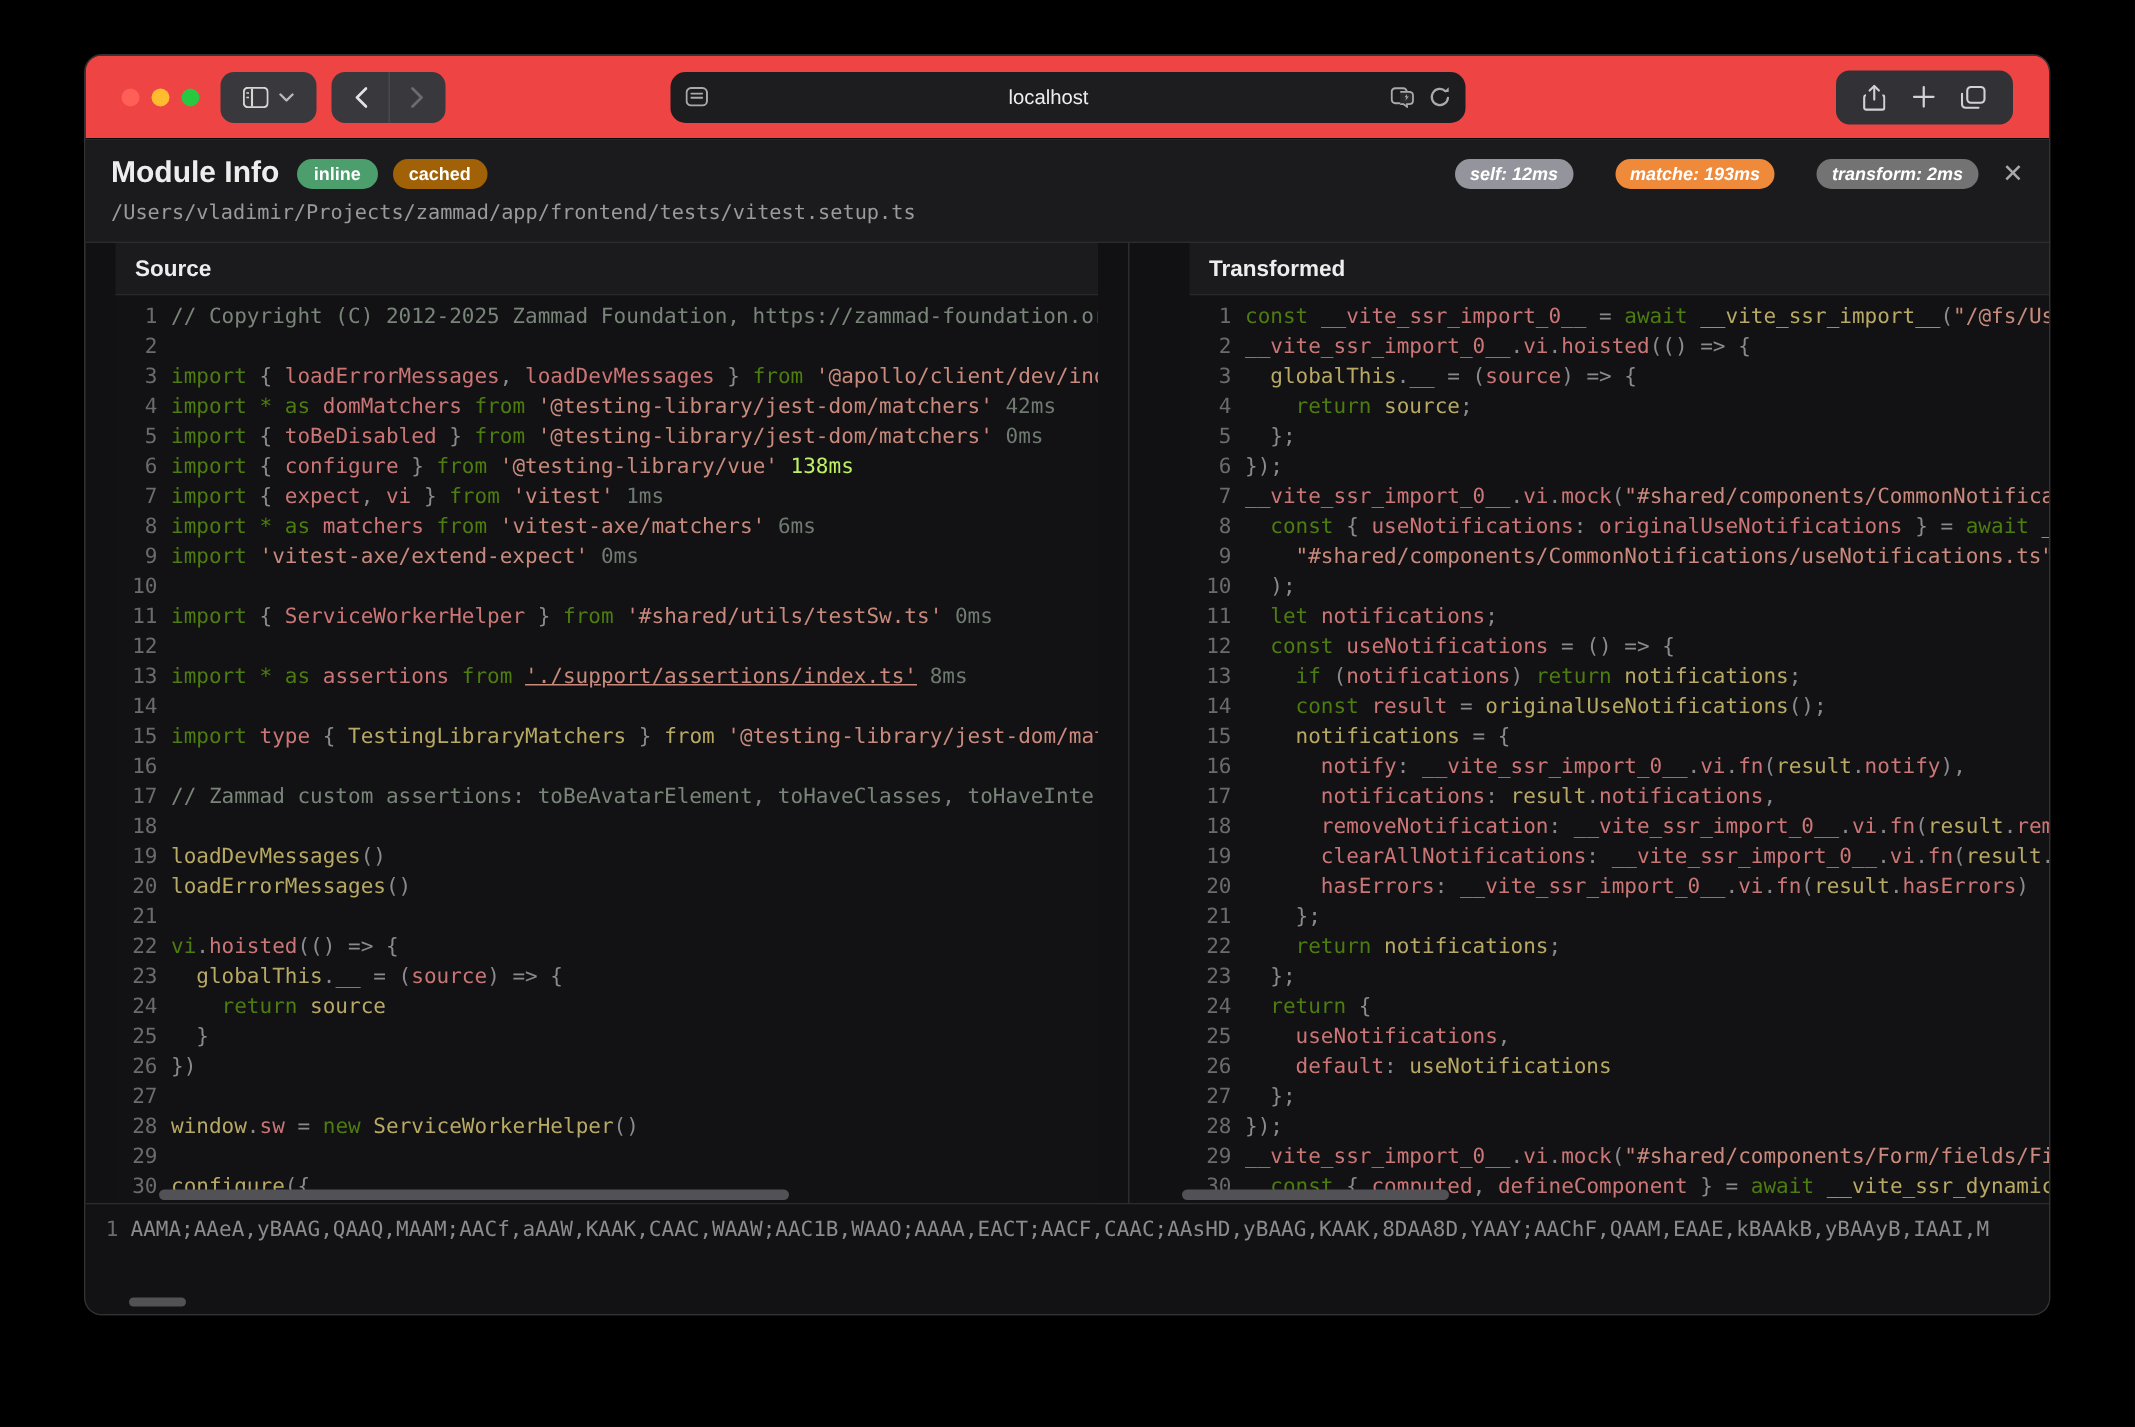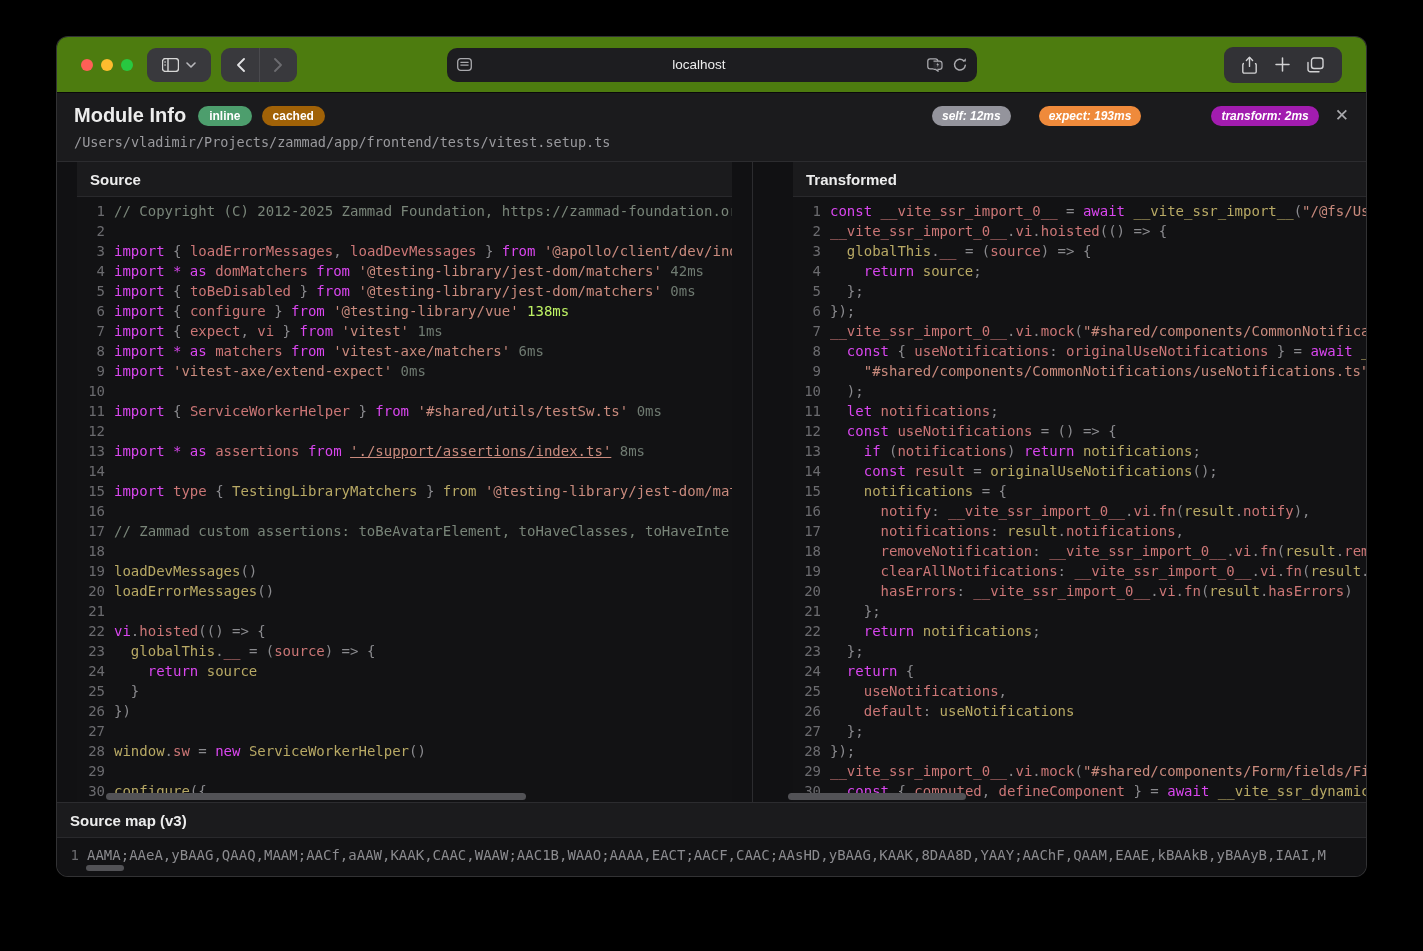--- a/index.html
+++ b/index.html
@@ -3,21 +3,21 @@
 <meta charset="utf-8">
 <style>
   * { margin:0; padding:0; box-sizing:border-box; }
   html,body { width:1423px; height:951px; background:#000; overflow:hidden;
               font-family:"Liberation Sans", sans-serif; }
   .window { position:absolute; left:56px; top:36px; width:1311px; height:841px;
             background:#111113; border:1px solid rgba(255,255,255,0.14); border-radius:12px;
             overflow:hidden; display:flex; flex-direction:column; }
 
   
-  .titlebar { height:56px; flex:none; background:#4d7c0f; display:flex; align-items:center;
+  .titlebar { height:56px; flex:none; background:#ef4444; display:flex; align-items:center;
               padding:0 24px; position:relative; border-bottom:1px solid #0a0a0a; }
   .traffic { display:flex; gap:8px; margin-right:14px; }
   .light { width:12px; height:12px; border-radius:50%; }
   .tb-group { background:#39393d; border-radius:9px; height:34px; display:flex;
               align-items:center; justify-content:center; }
   .sidebar-group { width:64px; gap:7px; margin-right:10px; }
   .nav-group { width:76px; }
   .nav-group .half { width:38px; display:flex; align-items:center; justify-content:center; height:100%; }
   .nav-group .half + .half { border-left:1px solid #4a4a4e; }
   .urlfield { position:absolute; left:50%; transform:translateX(-50%); width:530px; height:34px;
@@ -46,21 +46,21 @@
   .pane.rightpane { width:656px; border-left:1px solid #2c2c2f;padding-left:40px; }
   .pane-title, .sm-title { height:35px; line-height:35px; padding-left:13px; font-size:15px;
              font-weight:bold; color:#ededed; background:#1b1b1d; border-bottom:1px solid #29292c; }
   .code { flex:1; background:#121214; overflow:hidden; padding-top:4px; position:relative;
           font-family:"DejaVu Sans Mono", monospace; font-size:14px; line-height:20px; }
   .cl { display:flex; white-space:pre; }
   .g { flex:none; width:37px; text-align:right; padding-right:9px; color:#6b6b6f; user-select:none; }
   .lt { flex:1; overflow:hidden; white-space:pre; color:#bdbdbd; }
 
   
-  .k { color:#d946ef; } .v { color:#cb7676; } .f { color:#b8a965; }
+  .k { color:#4d7c0f; } .v { color:#cb7676; } .f { color:#b8a965; }
   .s { color:#c98a7d; } .c { color:#798579; } .p { color:#8a8a8e; }
   .m { color:#6f7a71; } .o { color:#bef264; }
   .u { color:#c98a7d; text-decoration:underline; }
 
   
   .hscroll { position:absolute; height:7px; border-radius:4px; background:#525256; bottom:2px; }
   .src-h { left:29px; width:420px; }
   .tr-h  { left:35px; width:178px; }
   .vscroll { position:absolute; right:2px; top:5px; width:7px; height:37px; border-radius:4px;
              background:#525256; }
@@ -163,22 +163,22 @@
 
   <div class="module-header">
     <div class="mh-row">
       <span class="mh-title">Module Info</span>
       <span style="display:flex;">
           <span class="badge" style="background: rgb(77, 158, 109);">inline</span>
           <span class="badge" style="background: #a16207;">cached</span>
         </span>
       <span class="timings">
           <span class="pill" style="background: rgb(148, 148, 156);">self: 12ms</span>
-          <span class="pill" style="background: rgb(239, 138, 59);">expect: 193ms</span>
-          <span class="pill" style="background: #a21caf; margin-left: 42px;">transform: 2ms</span>
+          <span class="pill" style="background: rgb(239, 138, 59);">matche: 193ms</span>
+          <span class="pill" style="background: #737373;">transform: 2ms</span>
         </span>
       <span class="close-x">✕</span>
     </div>
     <div class="mh-path">/Users/vladimir/Projects/zammad/app/frontend/tests/vitest.setup.ts</div>
   </div>
 
   <div class="panes">
     <section class="pane">
       <div class="pane-title">Source</div>
       <div class="code">
@@ -248,21 +248,20 @@
           <div class="cl"><span class="g">28</span><span class="lt"><span class="p">});</span></span></div>
           <div class="cl"><span class="g">29</span><span class="lt"><span class="v">__vite_ssr_import_0__</span><span class="p">.</span><span class="v">vi</span><span class="p">.</span><span class="v">mock</span><span class="p">(</span><span class="s">"#shared/components/Form/fields/FieldEditor/Fie</span></span></div>
           <div class="cl"><span class="g">30</span><span class="lt"><span class="k">  const</span><span class="p"> { </span><span class="v">computed</span><span class="p">, </span><span class="v">defineComponent</span><span class="p"> } = </span><span class="k">await</span><span class="f"> __vite_ssr_dynamic_import__(</span></span></div>
         </div>
       <div class="hscroll tr-h"></div>
       <div class="vscroll"></div>
     </section>
   </div>
 
   <div class="sourcemap">
-    <div class="sm-title">Source map (v3)</div>
     <div class="sm-body">
       <div class="sm-line">
         <span class="g">1</span>
         <span class="sm-text">AAMA;AAeA,yBAAG,QAAQ,MAAM;AACf,aAAW,KAAK,CAAC,WAAW;AAC1B,WAAO;AAAA,EACT;AACF,CAAC;AAsHD,yBAAG,KAAK,8DAA8D,YAAY;AAChF,QAAM,EAAE,kBAAkB,yBAAyB,IAAI,M</span>
       </div>
     </div>
     <div class="hscroll sm-h"></div>
   </div>
 
 </div>

